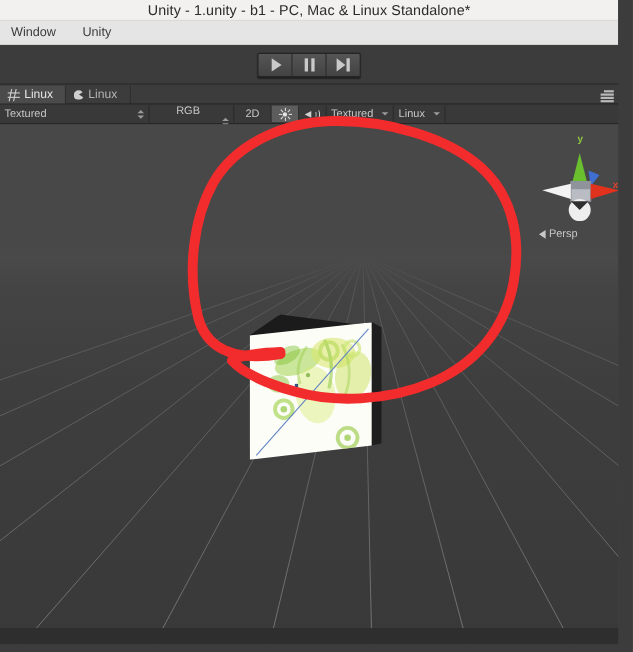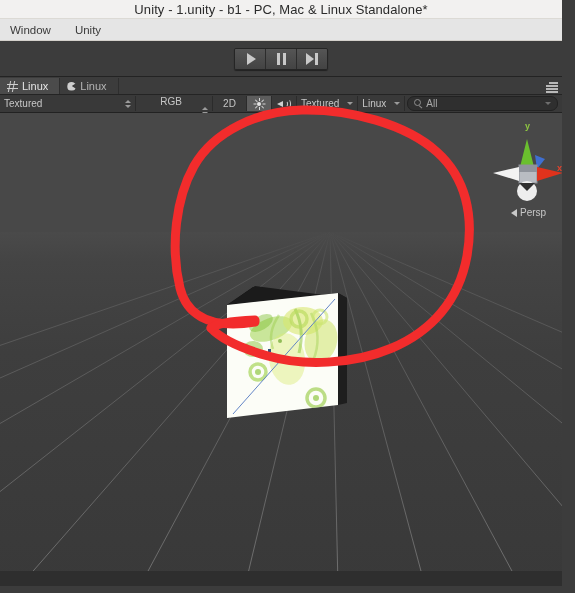--- a/index.html
+++ b/index.html
@@ -132,21 +132,21 @@
 
   
   .cube{position:absolute;left:225px;top:166px;width:122px;height:140px;}
 
   
   .gizmo{position:absolute;right:8px;top:8px;width:78px;height:104px;}
   .gz-label{position:absolute;font-size:9px;font-weight:bold;}
   .gz-y{left:36px;top:0px;color:#8ec641;}
   .gz-x{left:68px;top:42px;color:#e0422c;}
   .persp{
-    position:absolute;left:22px;top:86px;display:flex;align-items:center;gap:3px;
+    position:absolute;left:1px;top:86px;display:flex;align-items:center;gap:3px;
     font-size:10px;color:#c8c8c8;cursor:default;
   }
   .persp-ico{width:0;height:0;border-top:4px solid transparent;border-bottom:4px solid transparent;
      border-right:6px solid #c8c8c8;}
 
   
   .annot{position:absolute;left:0;top:0;width:575px;height:593px;pointer-events:none;}
 </style>
 </head>
 <body>
@@ -237,28 +237,20 @@
           <span class="w2"></span>
       </span>
     </div>
     <div class="dd">
       <span class="lbl">Textured</span>
       <span class="caret"></span>
     </div>
     <div class="dd">
       <span class="lbl">Linux</span>
       <span class="caret"></span>
-    </div>
-    <div class="searchwrap">
-      <span class="mag">
-        <span class="ring"></span>
-          <span class="hand"></span>
-      </span>
-      <span class="search-val" title="Search">All</span>
-      <span class="search-caret"></span>
     </div>
   </div>
 
   <div class="viewport">
     <div class="sky"></div>
     <div class="ground"></div>
 
     <svg class="gridsvg" viewBox="0 0 575 473" preserveAspectRatio="none">
       <defs>
         <linearGradient id="gfade" x1="0" y1="0" x2="0" y2="1">

